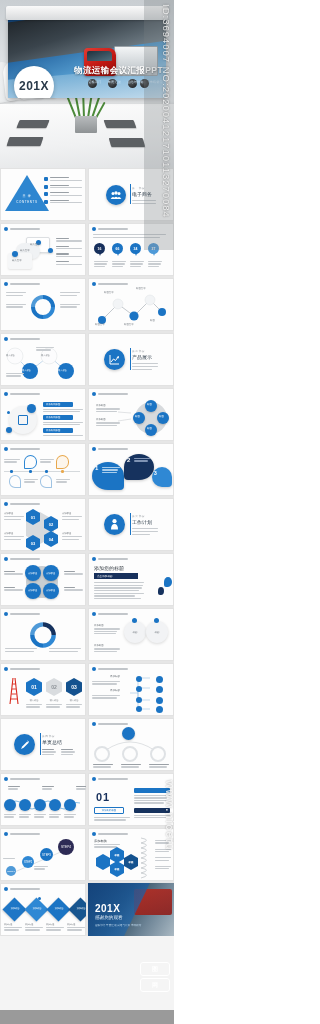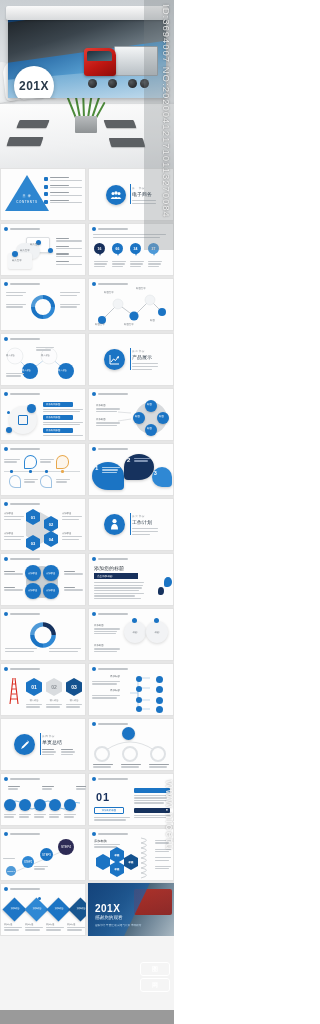--- a/index.html
+++ b/index.html
@@ -196,20 +196,29 @@
         
         
         
         
       </div>
 
       <div class="year-badge">
         <span>201X</span>
       </div>
 
+      <div class="board-title">
+        <div class="t-main">物流运输会议汇报PPT</div>
+        <div class="t-sub">
+          <span>运输部门</span>
+          <span>年度汇报</span>
+          <span>总结与计划</span>
+          <span>市场前景</span>
+        </div>
+      </div>
     </div>
   </div>
 
   <div class="grid">
 
     <div class="slide">
       <div style="position:absolute;left:5px;top:7px;">
         <div class="tri"></div>
         <div class="tri-label" style="left:0;top:19px;">目 录</div>
         <div class="tri-label" style="left:0;top:25px;font-size:3px;">CONTENTS</div>

